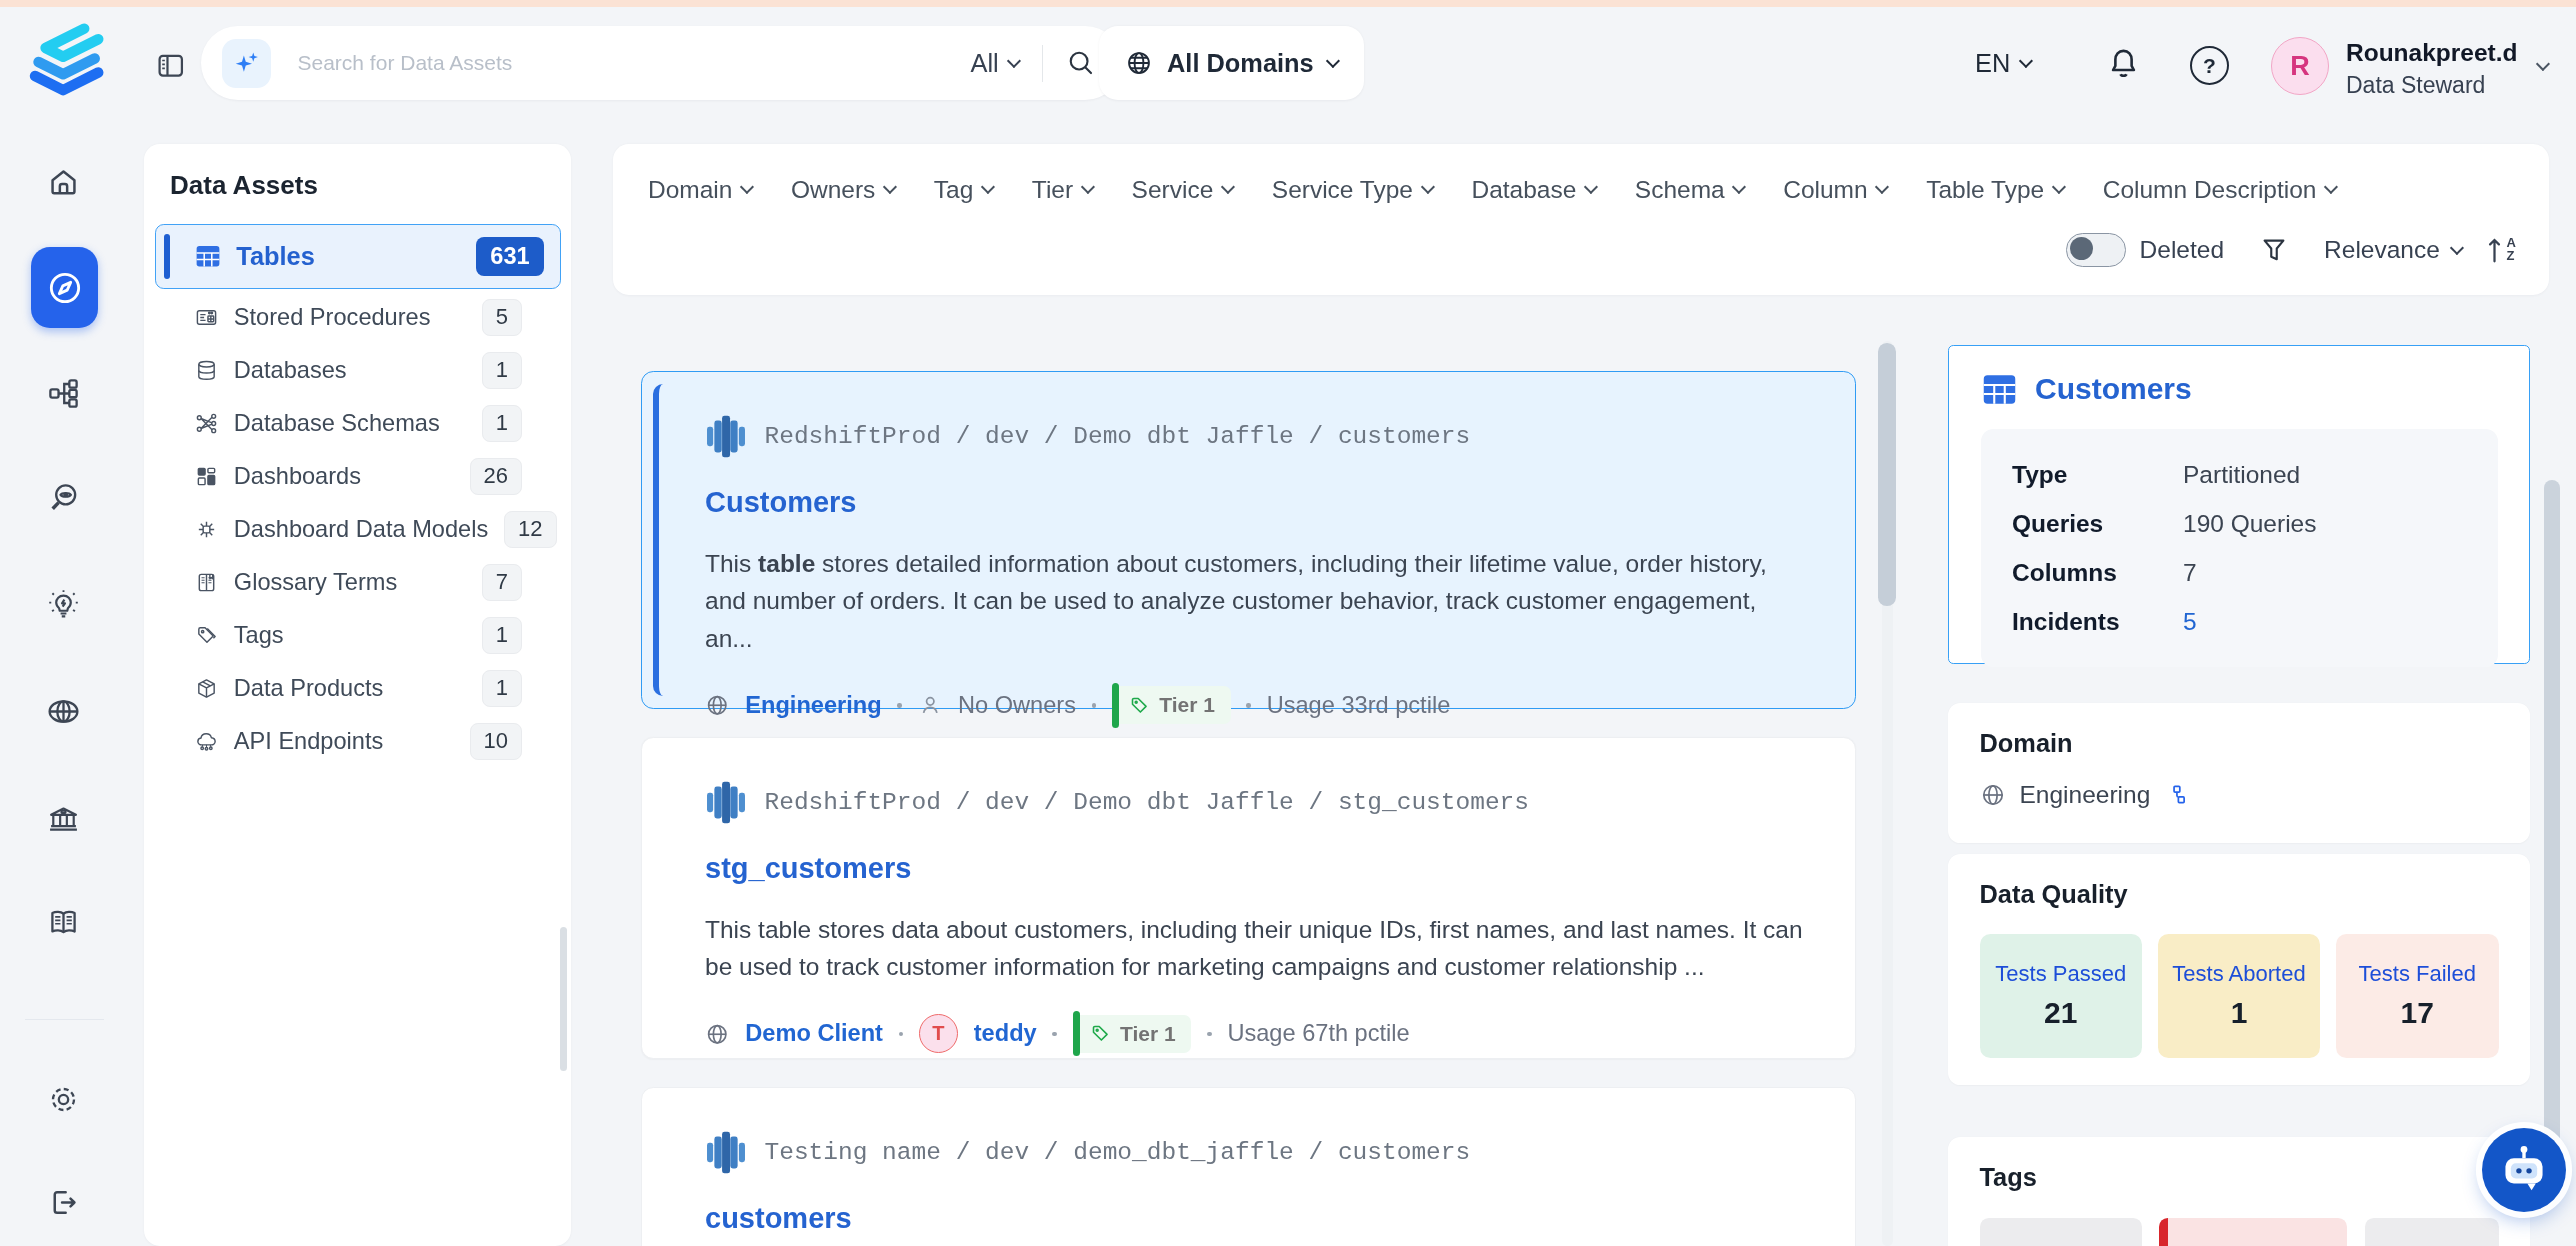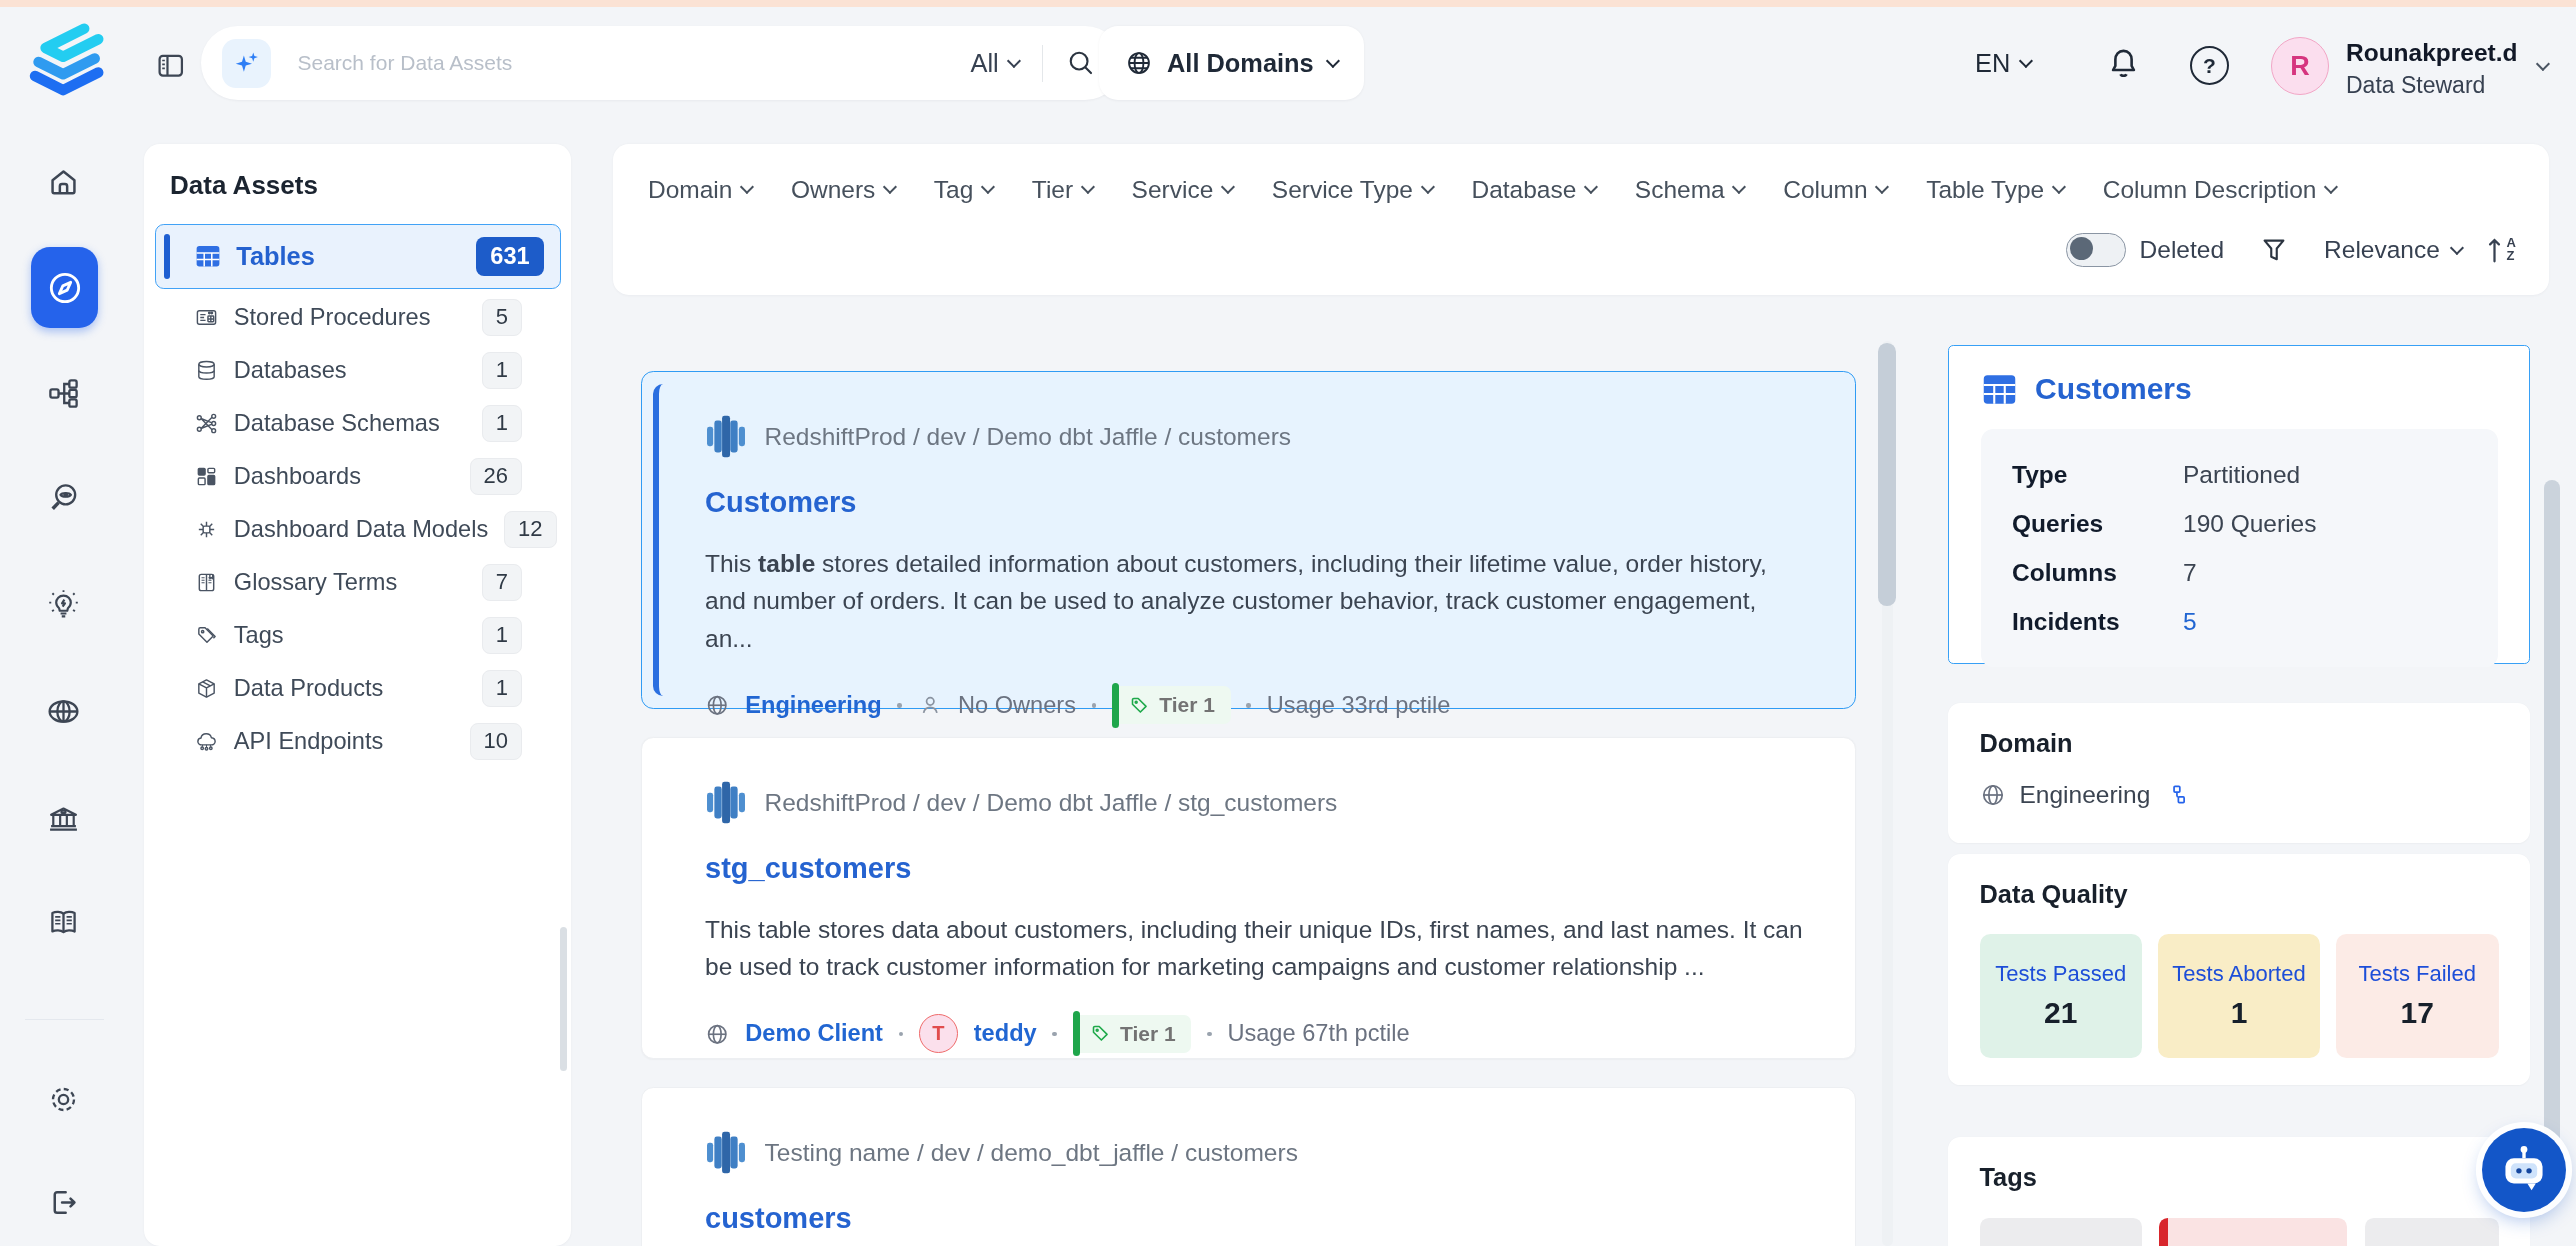--- a/index.html
+++ b/index.html
@@ -62,21 +62,21 @@
   .sort-btn{margin-left:23px;display:flex;align-items:center;gap:2.6px;cursor:pointer;color:#374151;}
   .sort-letters{display:flex;flex-direction:column;line-height:12.3px;font-size:13px;font-weight:bold;color:#374151;}
 
   
   .results{position:absolute;left:641px;top:371px;width:1215px;}
   .card{position:relative;border-radius:12.3px;padding:40px 49px 0 63px;box-sizing:border-box;cursor:pointer;}
   .card-selected{height:338px;background:#e7f3fe;border:1.8px solid #2f9bf4;}
   .card-plain{height:322px;background:#fff;border:0.9px solid #edeff2;margin-top:28px;box-shadow:0 0.9px 1.8px rgba(16,24,40,.03);}
   .card-clipped{height:210px;background:#fff;border:0.9px solid #edeff2;margin-top:28px;}
   .card-bracket{position:absolute;left:10.5px;top:12.3px;bottom:12.3px;width:14px;border-left:6.1px solid #2a6fe0;border-radius:14px;}
-  .crumb-row{display:flex;align-items:center;gap:17.5px;}
+  .crumb-row{display:flex;align-items:center;gap:17.5px;font-family:Liberation Mono, monospace;}
   .crumb-text{font-size:24.5px;color:#6d7682;}
   .card-title{margin-top:24.5px;font-size:29px;font-weight:bold;color:#2563d0;display:inline-block;}
   .card-desc{margin-top:26px;font-size:24.5px;line-height:1.55;color:#3b4451;max-width:1112px;}
   .card-foot{margin-top:28px;display:flex;align-items:center;gap:15.8px;}
   .foot-link{font-size:23.6px;font-weight:bold;color:#2166d2;}
   .foot-muted{font-size:23.6px;color:#6b7280;}
   .tier-chip{display:flex;align-items:center;gap:8.8px;background:#eef9f1;border-radius:7px;padding:7px 15.8px 7px 17.5px;position:relative;}
   .tier-bar{position:absolute;left:0;top:-3.5px;bottom:-3.5px;width:7px;background:#1fa64b;border-radius:4.4px;}
   .tier-label{font-size:21px;font-weight:bold;color:#737373;}
   .owner-avatar{width:37px;height:37px;border-radius:50%;background:#fbe0ec;border:1.8px solid #ef6a6a;display:flex;align-items:center;justify-content:center;font-size:20px;font-weight:bold;color:#e14d4d;}

